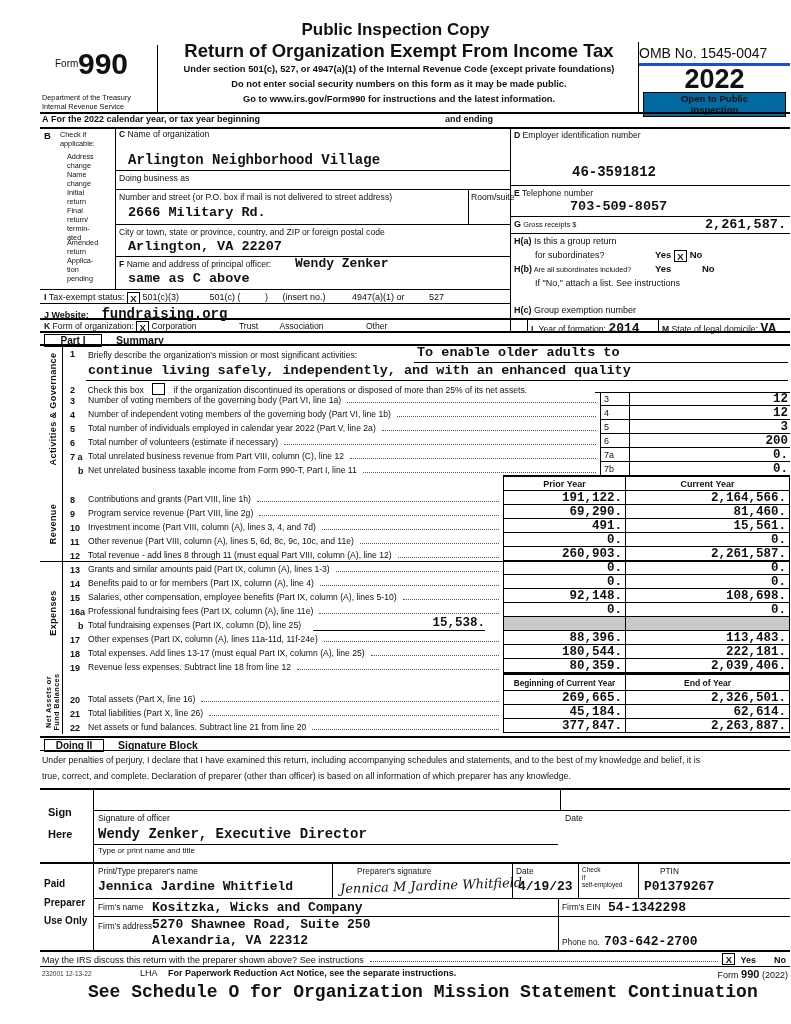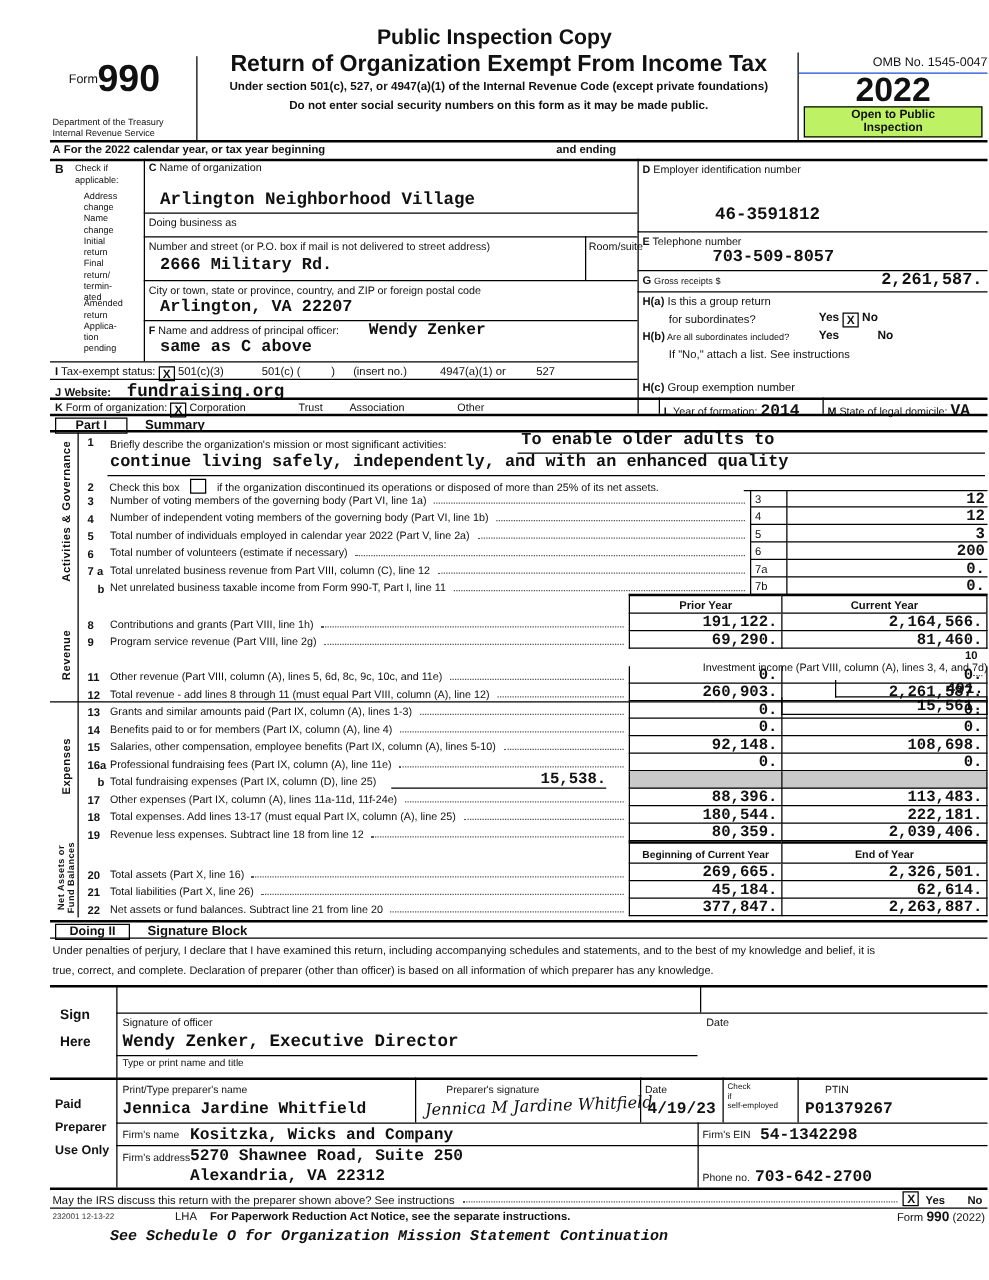--- a/index.html
+++ b/index.html
@@ -51,25 +51,26 @@
 
   <div class="abs" style="left:55px;top:58px;font-size:10px;">Form</div>
   <div class="abs b" style="left:78px;top:47px;font-size:30px;">990</div>
   <div class="abs" style="left:42px;top:93px;font-size:7.3px;">Department of the Treasury</div>
   <div class="abs" style="left:42px;top:102px;font-size:7.3px;">Internal Revenue Service</div>
   <div class="vline" style="left:157px;top:45px;height:67px;"></div>
 
   <div class="abs b" style="left:160px;top:40px;width:478px;text-align:center;font-size:18.5px;">Return of Organization Exempt From Income Tax</div>
   <div class="abs b" style="left:160px;top:64px;width:478px;text-align:center;font-size:9.3px;">Under section 501(c), 527, or 4947(a)(1) of the Internal Revenue Code (except private foundations)</div>
   <div class="abs b" style="left:160px;top:79px;width:478px;text-align:center;font-size:9.3px;">Do not enter social security numbers on this form as it may be made public.</div>
+  <div class="abs b" style="left:160px;top:94px;width:478px;text-align:center;font-size:9.3px;">Go to www.irs.gov/Form990 for instructions and the latest information.</div>
 
   <div class="abs" style="left:638px;top:42px;width:152px;height:70px;border-left:1.5px solid #000;">
-    <div style="text-align:right;font-size:10px;padding-top:3px;border-bottom:1px solid #1d4ed8;padding-bottom:2px;">OMB No. 1545-0047</div>
+    <div style="text-align:left;font-size:14px;padding-top:3px;border-bottom:3px solid #1d4ed8;padding-bottom:2px;">OMB No. 1545-0047</div>
     <div class="b" style="text-align:center;font-size:27px;line-height:26px;">2022</div>
-    <div class="b preline" style="text-align:center;font-size:9.5px;line-height:10.5px;background:#bef264;border:1px solid #000;margin:0 4px;padding:1px 0;">Open to Public
+    <div class="b preline" style="text-align:center;font-size:9.5px;line-height:10.5px;background:#0369a1;border:1px solid #000;margin:0 4px;padding:1px 0;">Open to Public
 Inspection</div>
   </div>
 
   <div class="hline2" style="left:40px;width:750px;top:112px;"></div>
 
   <div class="abs" style="left:42px;top:114px;font-size:9px;">
     <span class="b">A</span>
     <span style="font-weight:bold;">For the 2022 calendar year, or tax year beginning</span>
   </div>
   <div class="abs b" style="left:445px;top:114px;font-size:9px;">and ending</div>
@@ -284,21 +285,21 @@
       <span class="cell pc">191,122.</span>
       <span class="cell cc">2,164,566.</span>
   </div>
   <div class="mrow" style="top:505px;">
     <span class="no">9</span>
       <span class="rl">Program service revenue (Part VIII, line 2g)</span>
       <span class="leader"></span>
       <span class="cell pc">69,290.</span>
       <span class="cell cc">81,460.</span>
   </div>
-  <div class="mrow" style="top:519px;flex-direction:column;">
+  <div class="mrow" style="top:519px;">
     <span class="no">10</span>
       <span class="rl">Investment income (Part VIII, column (A), lines 3, 4, and 7d)</span>
       <span class="leader"></span>
       <span class="cell pc">491.</span>
       <span class="cell cc">15,561.</span>
   </div>
   <div class="mrow" style="top:533px;">
     <span class="no">11</span>
       <span class="rl">Other revenue (Part VIII, column (A), lines 5, 6d, 8c, 9c, 10c, and 11e)</span>
       <span class="leader"></span>
@@ -465,15 +466,15 @@
   <div class="hline" style="left:40px;width:750px;top:966px;"></div>
 
   <div class="abs" style="left:42px;top:970px;font-size:6.5px;color:#333;">232001 12-13-22</div>
   <div class="abs" style="left:140px;top:968px;font-size:9px;">LHA</div>
   <div class="abs b" style="left:168px;top:968px;font-size:9px;">For Paperwork Reduction Act Notice, see the separate instructions.</div>
   <div class="abs" style="right:3px;top:968px;font-size:9px;">
     <span>Form</span>
     <span class="b" style="font-size:11px;">990</span>
     <span>(2022)</span>
   </div>
-  <div class="abs mono" style="left:88px;top:982px;font-size:12px;font-style:italic;">See Schedule O for Organization Mission Statement Continuation</div>
+  <div class="abs mono" style="left:88px;top:982px;font-size:18px;">See Schedule O for Organization Mission Statement Continuation</div>
 
 </div>
 
 </body></html>

